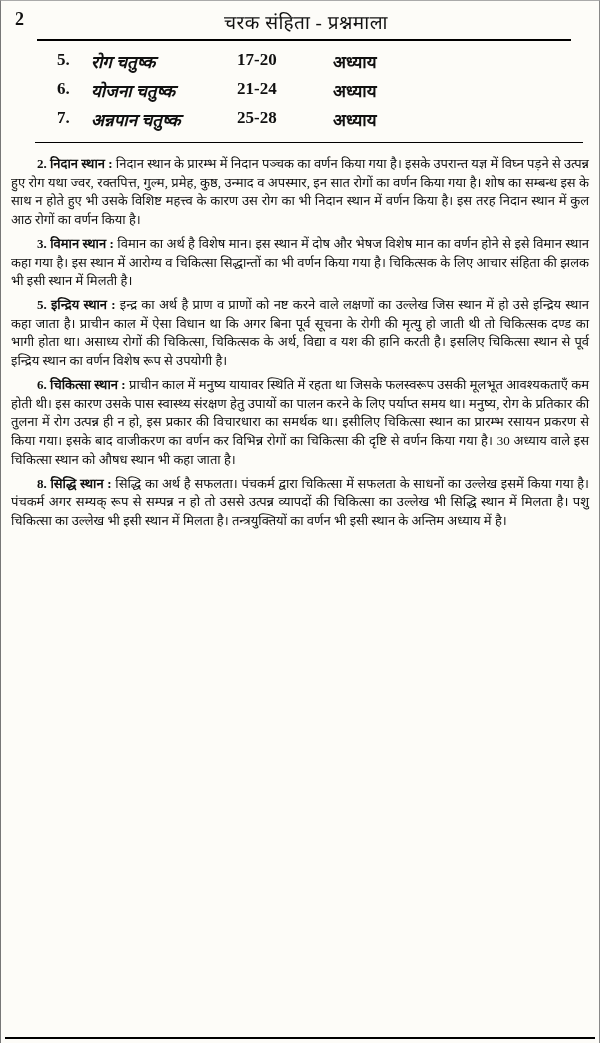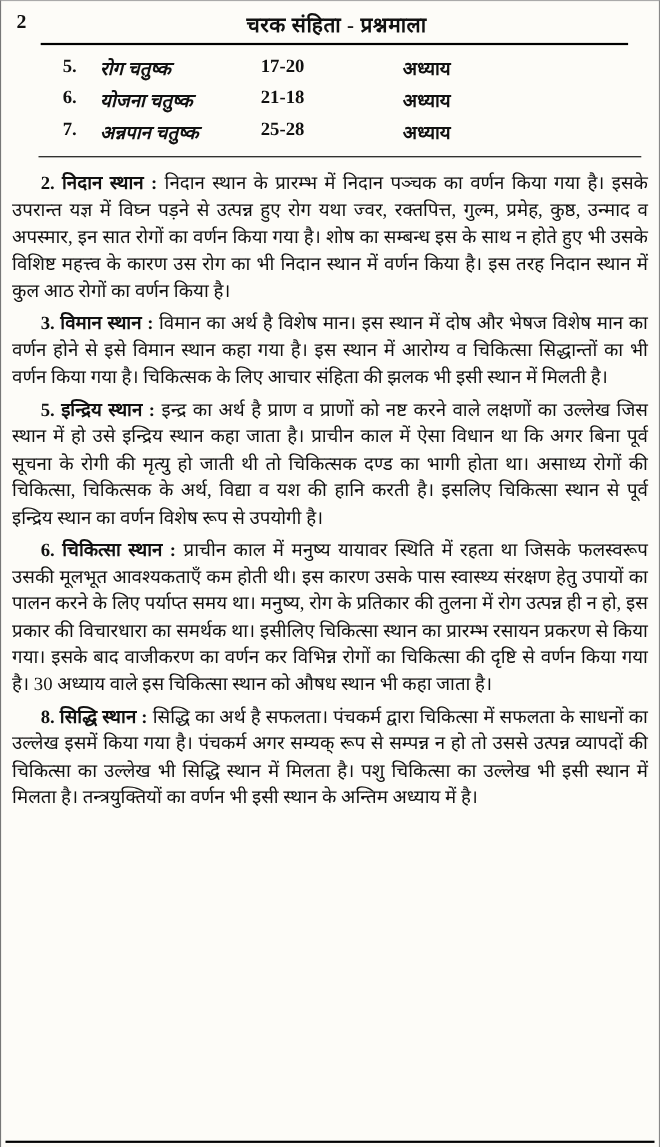--- a/index.html
+++ b/index.html
@@ -32,21 +32,21 @@
     left: 4px;
     top: 4px;
     font-weight: bold;
     font-size: 18px;
   }
   .title {
     position: absolute;
     left: 12px; right: 0;
     top: 4px;
     text-align: center;
-    font-weight: bold;
+    font-weight: normal;
     font-size: 19px;
     letter-spacing: 0.5px;
   }
   .rule-top {
     border: 0;
     border-top: 2px solid #000;
     margin: 2px 18px 0 26px;
   }
   
   .chlist {
@@ -55,30 +55,30 @@
     font-weight: bold;
     font-size: 17px;
   }
   .chlist td {
     padding: 3px 0;
     vertical-align: top;
   }
   .c-num   { width: 34px; }
   .c-name  { width: 146px; font-style: italic; }
   .c-range { width: 96px; margin-top: 48px; }
-  .c-unit  { width: 110px; text-align: center; }
+  .c-unit  { width: 110px; }
   .rule-mid {
     border: 0;
     border-top: 1.5px solid #000;
     margin: 8px 6px 0 24px;
   }
   
   .bodytext {
     margin-top: 12px;
-    font-size: 17px;
+    font-size: 13px;
     line-height: 1.44;
     text-align: justify;
   }
   .para {
     margin: 0 0 5px 0;
     text-indent: 26px;
   }
   .phead {
     font-weight: bold;
   }
@@ -107,21 +107,21 @@
     <tbody>
         <tr>
       <td class="c-num">5.</td>
       <td class="c-name">रोग चतुष्क</td>
       <td class="c-range">17-20</td>
       <td class="c-unit">अध्याय</td>
     </tr>
     <tr>
       <td class="c-num">6.</td>
       <td class="c-name">योजना चतुष्क</td>
-      <td class="c-range">21-18</td>
+      <td class="c-range">21-24</td>
       <td class="c-unit">अध्याय</td>
     </tr>
     <tr>
       <td class="c-num">7.</td>
       <td class="c-name">अन्नपान चतुष्क</td>
       <td class="c-range">25-28</td>
       <td class="c-unit">अध्याय</td>
     </tr>
   </tbody>
     </table>

